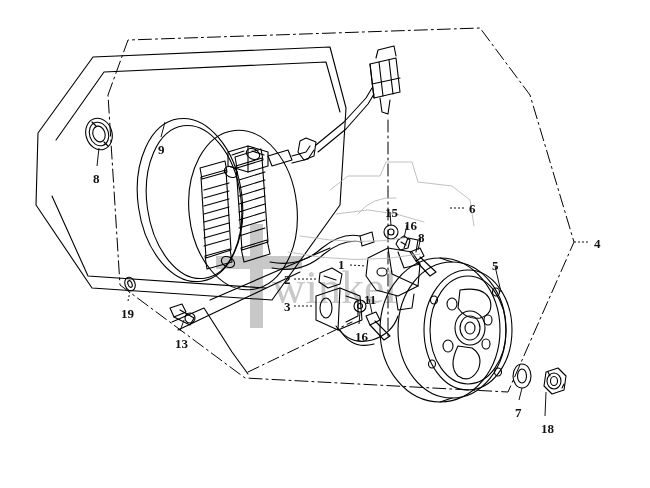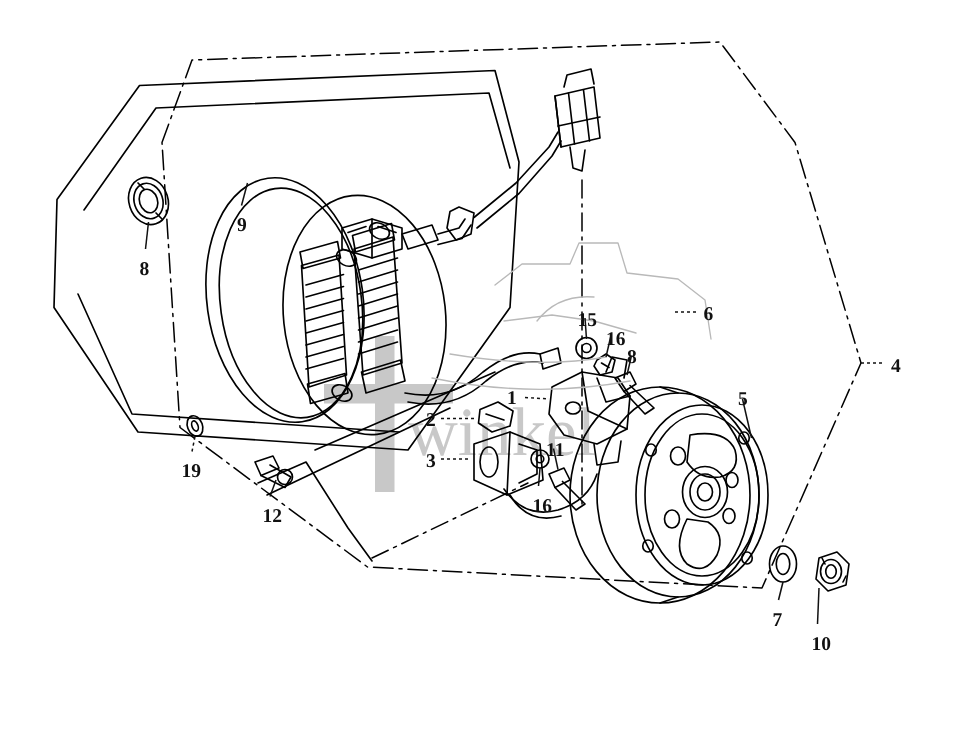--- a/index.html
+++ b/index.html
@@ -248,19 +248,19 @@
   <div class="callout" style="left:284px;top:300px">3</div>
   <div class="callout" style="left:594px;top:237px">4</div>
   <div class="callout" style="left:492px;top:259px">5</div>
   <div class="callout" style="left:469px;top:202px">6</div>
   <div class="callout" style="left:515px;top:406px">7</div>
   <div class="callout" style="left:93px;top:172px">8</div>
   <div class="callout" style="left:158px;top:143px">9</div>
   <div class="callout" style="left:121px;top:307px">19</div>
   <div class="callout" style="left:364px;top:293px">11</div>
   <div class="callout" style="left:418px;top:231px">8</div>
-  <div class="callout" style="left:175px;top:337px">12</div>
-  <div class="callout" style="left:541px;top:422px">10</div>
+  <div class="callout" style="left:175px;top:337px">13</div>
+  <div class="callout" style="left:541px;top:422px">18</div>
   <div class="callout" style="left:385px;top:206px">15</div>
   <div class="callout" style="left:404px;top:219px">16</div>
   <div class="callout" style="left:355px;top:330px">16</div>
 
 </div>
 
 </body></html>

